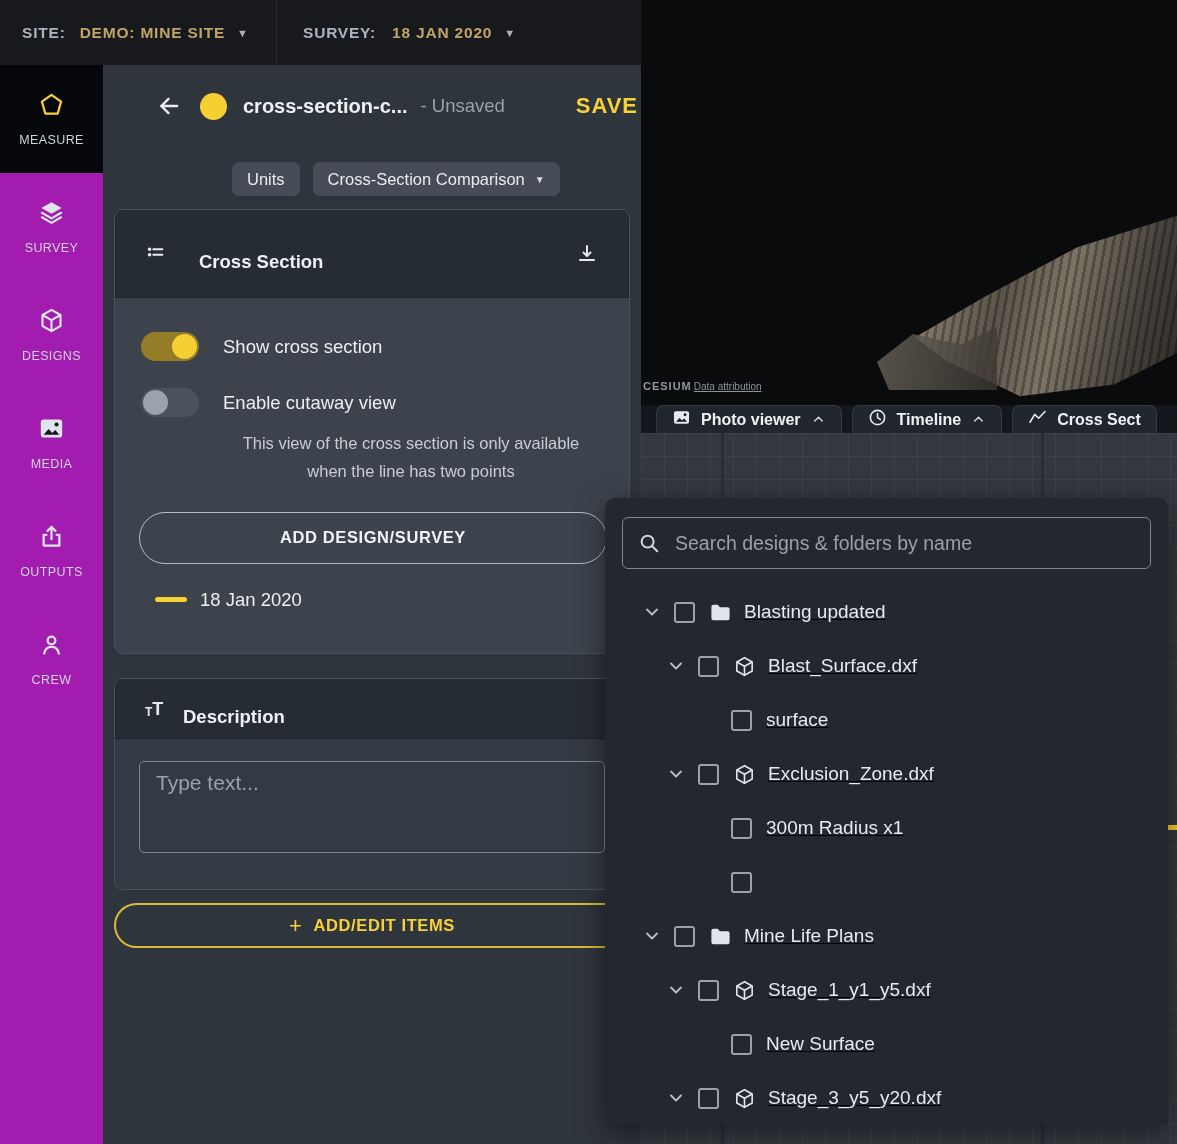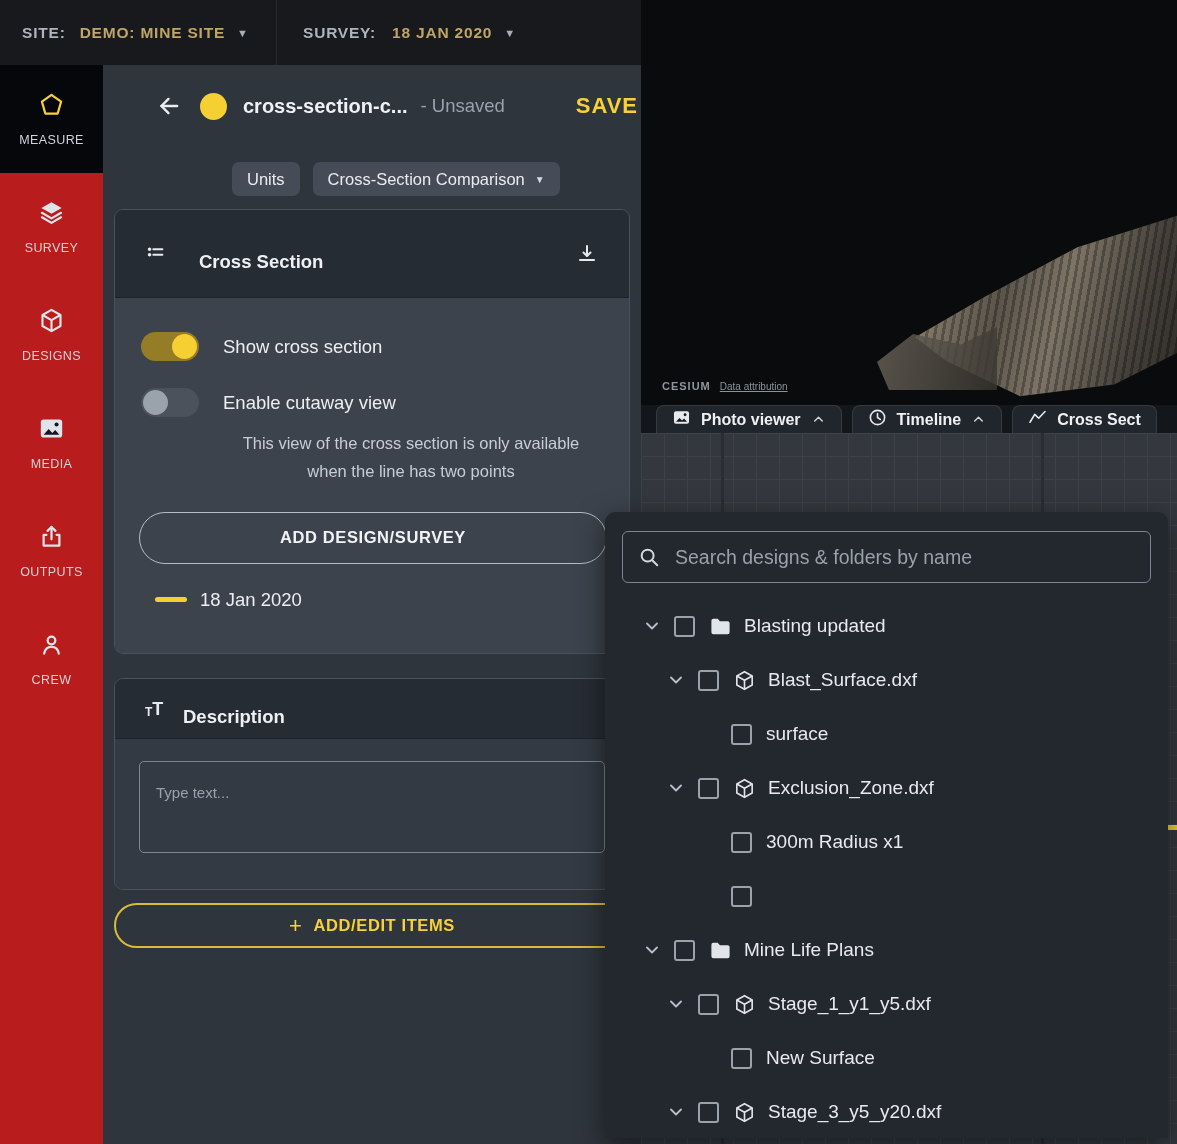--- a/index.html
+++ b/index.html
@@ -12,21 +12,21 @@
             display:flex; align-items:center; z-index:6; }
   .tb-label { color:#aeb4bc; font-size:15.5px; font-weight:bold; letter-spacing:.8px; }
   .tb-value { color:#bfa567; font-size:15.5px; font-weight:bold; letter-spacing:.8px; }
   .tb-caret { color:#a8aeb6; font-size:11px; margin-left:12px; }
   .tb-group { display:flex; align-items:center; cursor:pointer; }
   .tb-div { width:1px; height:65px; background:#262a30; margin:0 26px 0 28px; }
   .topbar .site-label { margin-left:22px; margin-right:14px; }
   .topbar .survey-label { margin-right:16px; }
 
   
-  .sidebar { position:absolute; left:0; top:65px; width:103px; height:1079px; background:#b91c1c; z-index:5; }
+  .sidebar { position:absolute; left:0; top:65px; width:103px; height:1079px; background:#a21caf; z-index:5; }
   .nav-item { height:108px; display:flex; flex-direction:column; align-items:center;
               justify-content:center; gap:11px; cursor:pointer; }
   .nav-item.active { background:#05070b; }
   .nav-label { font-size:12.5px; color:#cfd4da; letter-spacing:.4px; }
   .icn { display:block; }
 
   
   .panel { position:absolute; left:103px; top:65px; width:538px; height:1079px; background:#2f353d; z-index:3; }
   .panel-header { position:absolute; left:0; top:18px; width:100%; height:46px;
                   display:flex; align-items:center; padding:0 28px;margin-left:25px; }
@@ -75,21 +75,21 @@
   .survey-item-label { font-size:18.5px; color:#eceef1; }
 
   .desc-card { top:613px; height:212px; }
   .desc-card .card-head { height:60px; }
   .tt-icon { width:26px; display:flex; align-items:flex-end; color:#e6e9ed; font-weight:bold; }
   .tt-icon::before { content:"T"; font-size:12px; line-height:1; }
   .tt-icon::after  { content:"T"; font-size:18px; line-height:1; }
   .desc-card .card-title { margin-left:12px; }
   .desc-body { background:#333a43; height:152px; padding:22px 24px; }
   .desc-input { width:100%; height:92px; background:transparent; border:1px solid #7d858f;
-                border-radius:5px; resize:none; padding:22px 16px; font-size:15px;
+                border-radius:5px; resize:none; padding:9px 16px; font-size:21px;
                 color:#e9ecf0; font-family:inherit; outline:none; }
   .desc-input::placeholder { color:#99a1ac; }
 
   .addedit-btn { position:absolute; left:11px; top:838px; width:516px; height:45px;
                  border:2px solid rgba(248,209,56,.85); border-radius:23px; background:transparent;
                  color:#f8d138; font-size:16.5px; font-weight:bold; letter-spacing:.6px;
                  font-family:inherit; cursor:pointer; display:flex; align-items:center;
                  justify-content:center; gap:11px; }
   .plus-glyph { font-size:22px; font-weight:normal; line-height:1; }
 
@@ -98,21 +98,21 @@
             overflow:hidden; z-index:2; }
   .scene { position:absolute; left:0; top:0; width:536px; height:405px; background:#0a0b0d; overflow:hidden; }
   .terrain { position:absolute; right:0; top:208px; width:262px; height:196px;
              clip-path:polygon(100% 4%, 100% 74%, 76% 90%, 40% 96%, 12% 78%, 0 66%, 27% 45%, 62% 20%);
              background:
                repeating-linear-gradient(100deg, rgba(0,0,0,.28) 0 3px, rgba(255,255,255,0) 3px 8px),
                linear-gradient(106deg,#9a8f7a 0%,#5a544a 35%,#7d7466 55%,#46423b 80%,#2e2b26 100%); }
   .terrain2 { position:absolute; right:180px; top:320px; width:120px; height:70px;
               clip-path:polygon(0 60%, 30% 20%, 70% 35%, 100% 10%, 100% 100%, 10% 100%);
               background:linear-gradient(100deg,#6c665b,#3a3731); opacity:.8; }
-  .credits { position:absolute; left:21px; top:380px; display:flex; align-items:center; gap:9px; }
+  .credits { position:absolute; left:2px; top:380px; display:flex; align-items:center; gap:2px; }
   .cesium-logo { font-size:11px; font-weight:bold; color:#8f969e; letter-spacing:1px; }
   .attr-link { font-size:10px; color:#8b929b; text-decoration:underline; cursor:pointer; }
 
   .dock-tabs { position:absolute; left:0; top:405px; width:600px; height:28px; background:#13161a;
                display:flex; align-items:flex-end; gap:10px; padding-left:15px; }
   .dock-tab { height:28px; background:#21262c; border:1px solid #343a41; border-bottom:none;
               border-radius:8px 8px 0 0; display:flex; align-items:center; gap:10px;
               padding:0 15px; color:#eef0f3; font-size:16px; font-weight:bold; cursor:pointer;
               white-space:nowrap; }
   .tab-caret { display:flex; }
@@ -120,23 +120,23 @@
   .chart { position:absolute; left:0; top:433px; width:536px; height:711px; background:#34383e;
            background-image:
              linear-gradient(to right, #3d4248 1px, transparent 1px),
              linear-gradient(to bottom, #3d4248 1px, transparent 1px);
            background-size:23px 23px; }
   .chart .vmajor1 { position:absolute; left:80px; top:0; width:3px; height:100%; background:#2a2e34; }
   .chart .vmajor2 { position:absolute; left:400px; top:0; width:3px; height:100%; background:#2a2e34; }
   .cs-line-marker { position:absolute; right:0; top:392px; width:13px; height:5px; background:#f6cf33; }
 
   
-  .tree-panel { position:absolute; left:605px; top:512px; width:563px; height:626px;
+  .tree-panel { position:absolute; left:605px; top:498px; width:563px; height:626px;
                 background:#23272e; border-radius:10px 10px 0 0; z-index:10;
-                box-shadow:0 8px 28px rgba(0,0,0,.5); overflow:hidden; }
+                box-shadow:0 8px 28px rgba(0,0,0,.5); overflow:hidden;text-decoration:underline; }
   .search-wrap { position:relative; margin:19px 17px 0 17px; height:52px;
                  border:1px solid #7d8590; border-radius:6px; }
   .search-wrap svg { position:absolute; left:15px; top:14px; }
   .search-input { width:100%; height:100%; background:transparent; border:none; outline:none;
                   padding-left:52px; font-size:19.5px; color:#e9ecf0; font-family:inherit; }
   .search-input::placeholder { color:#99a1ac; }
   .tree-rows { padding-top:16px; }
   .tree-row { height:54px; display:flex; align-items:center; cursor:pointer; }
   .tree-row.lvl0 { padding-left:36px; }
   .tree-row.lvl1 { padding-left:60px; }

